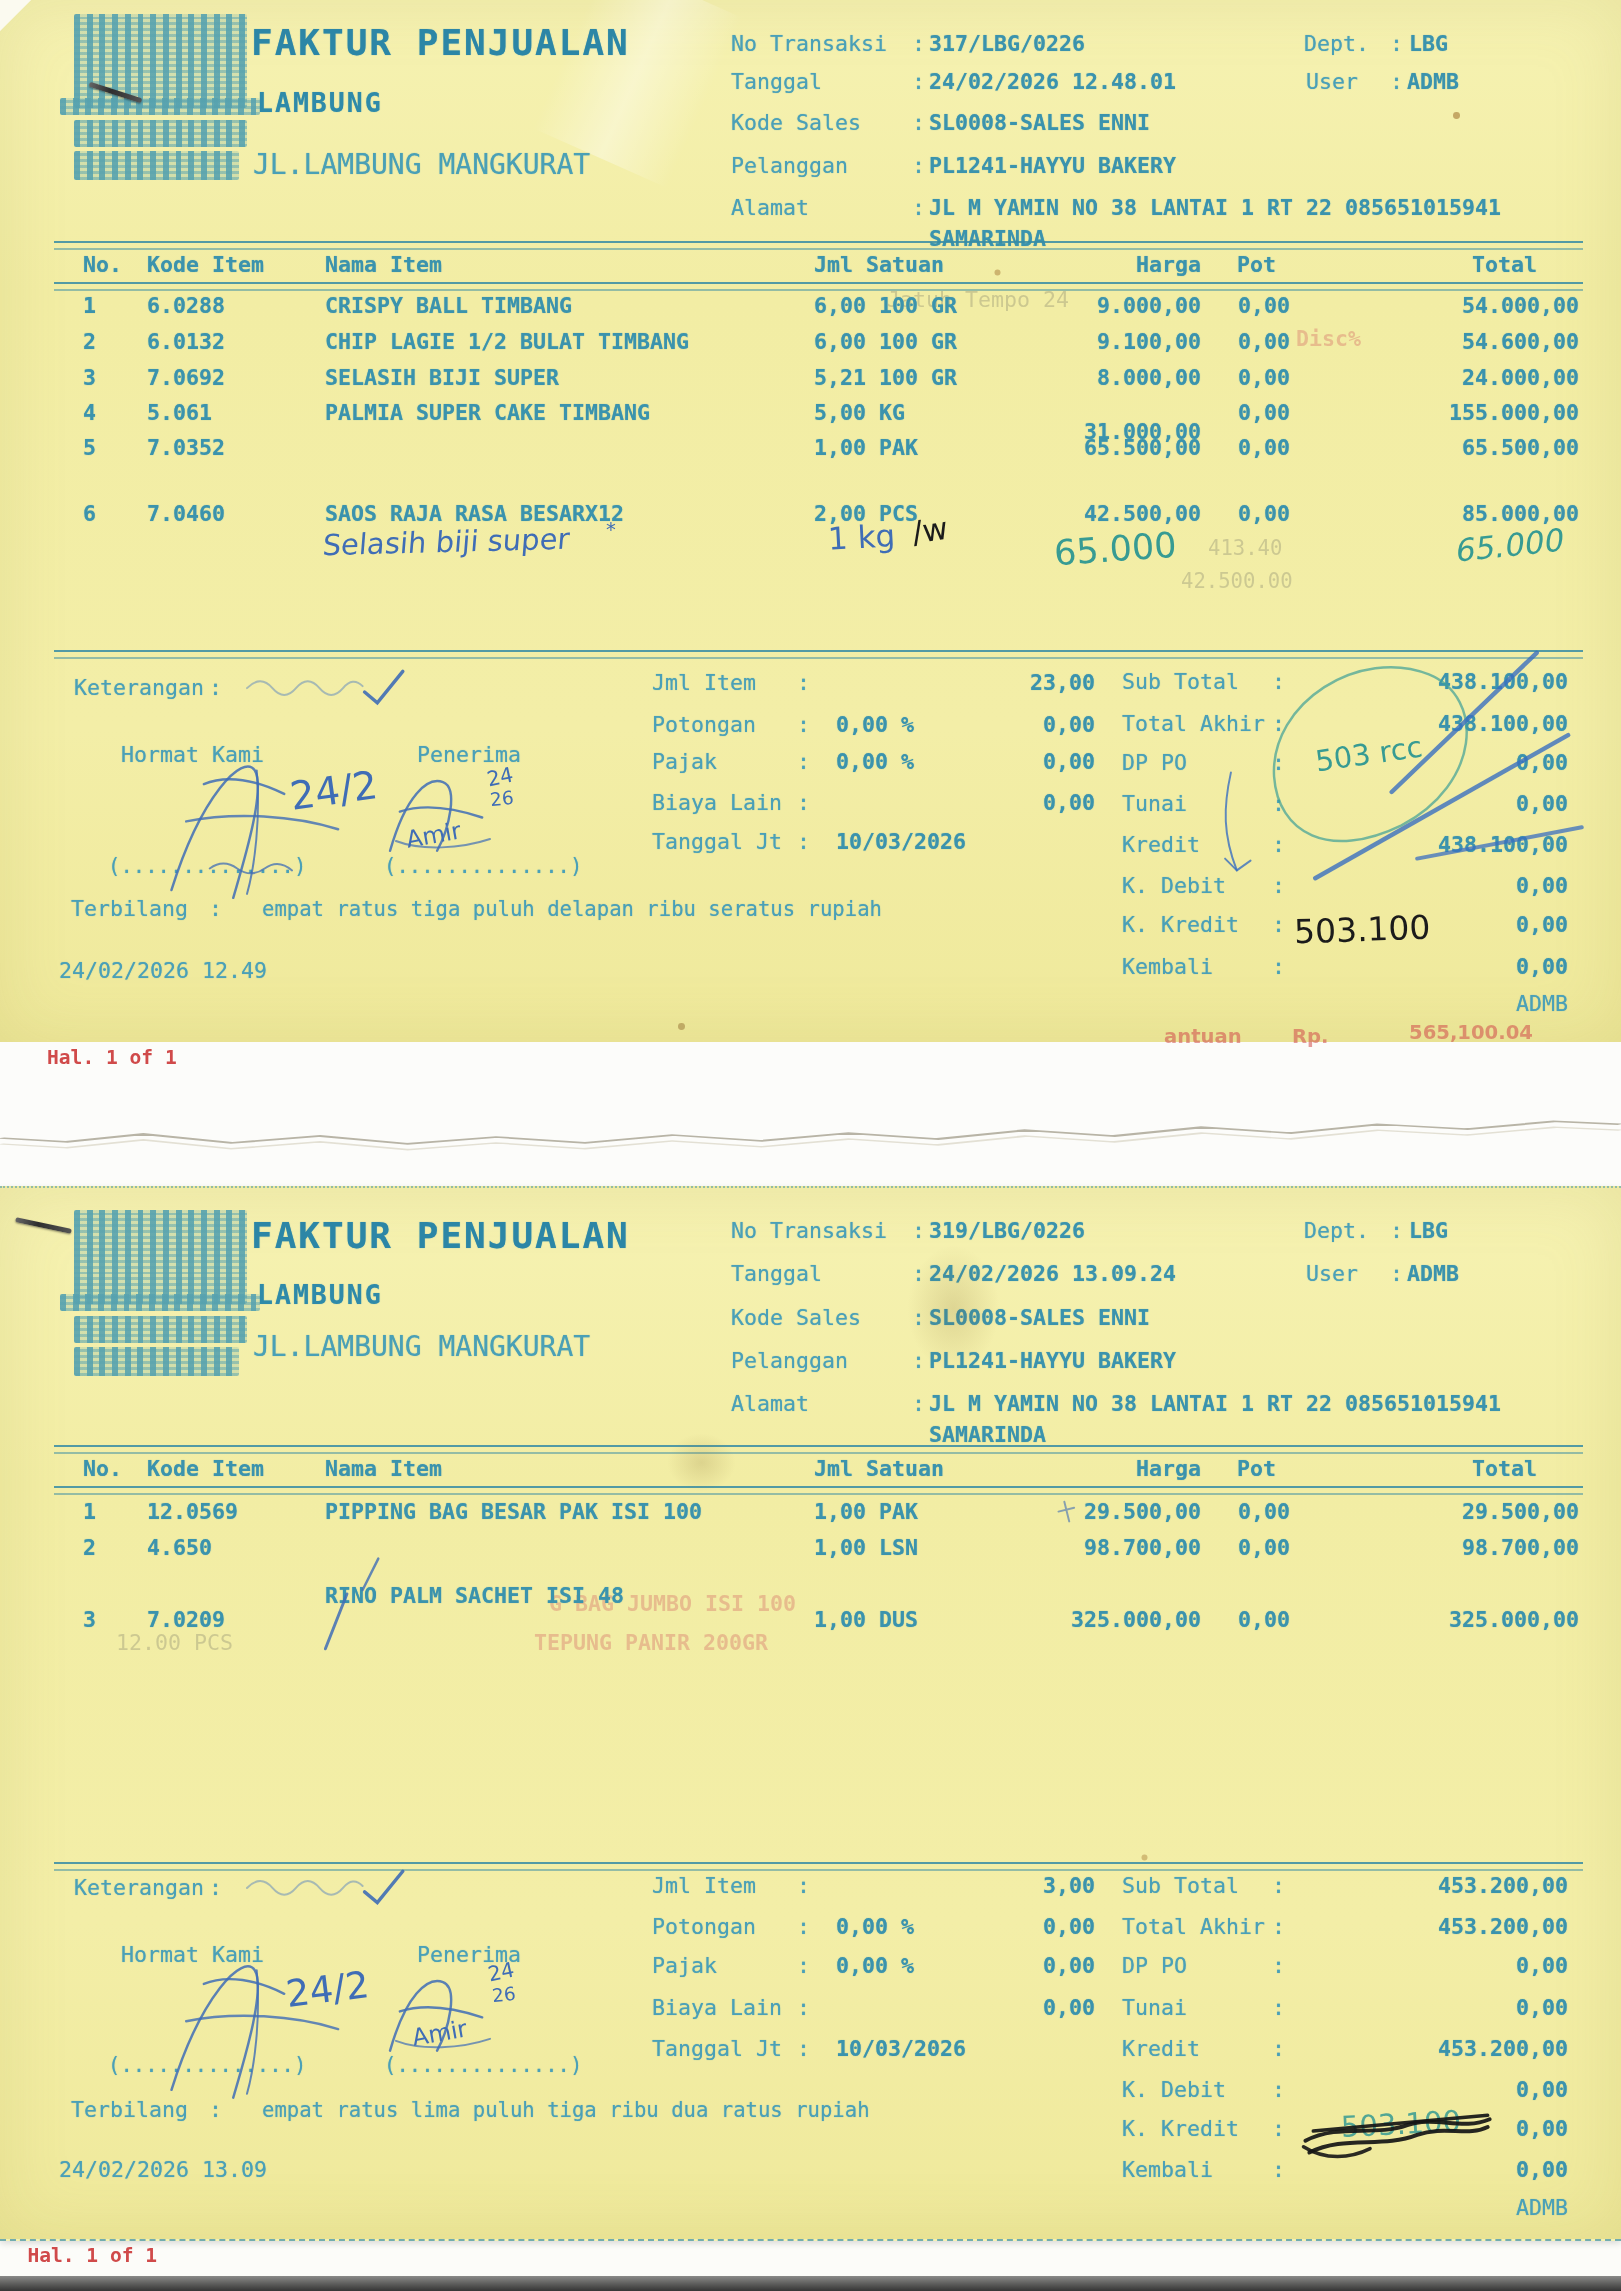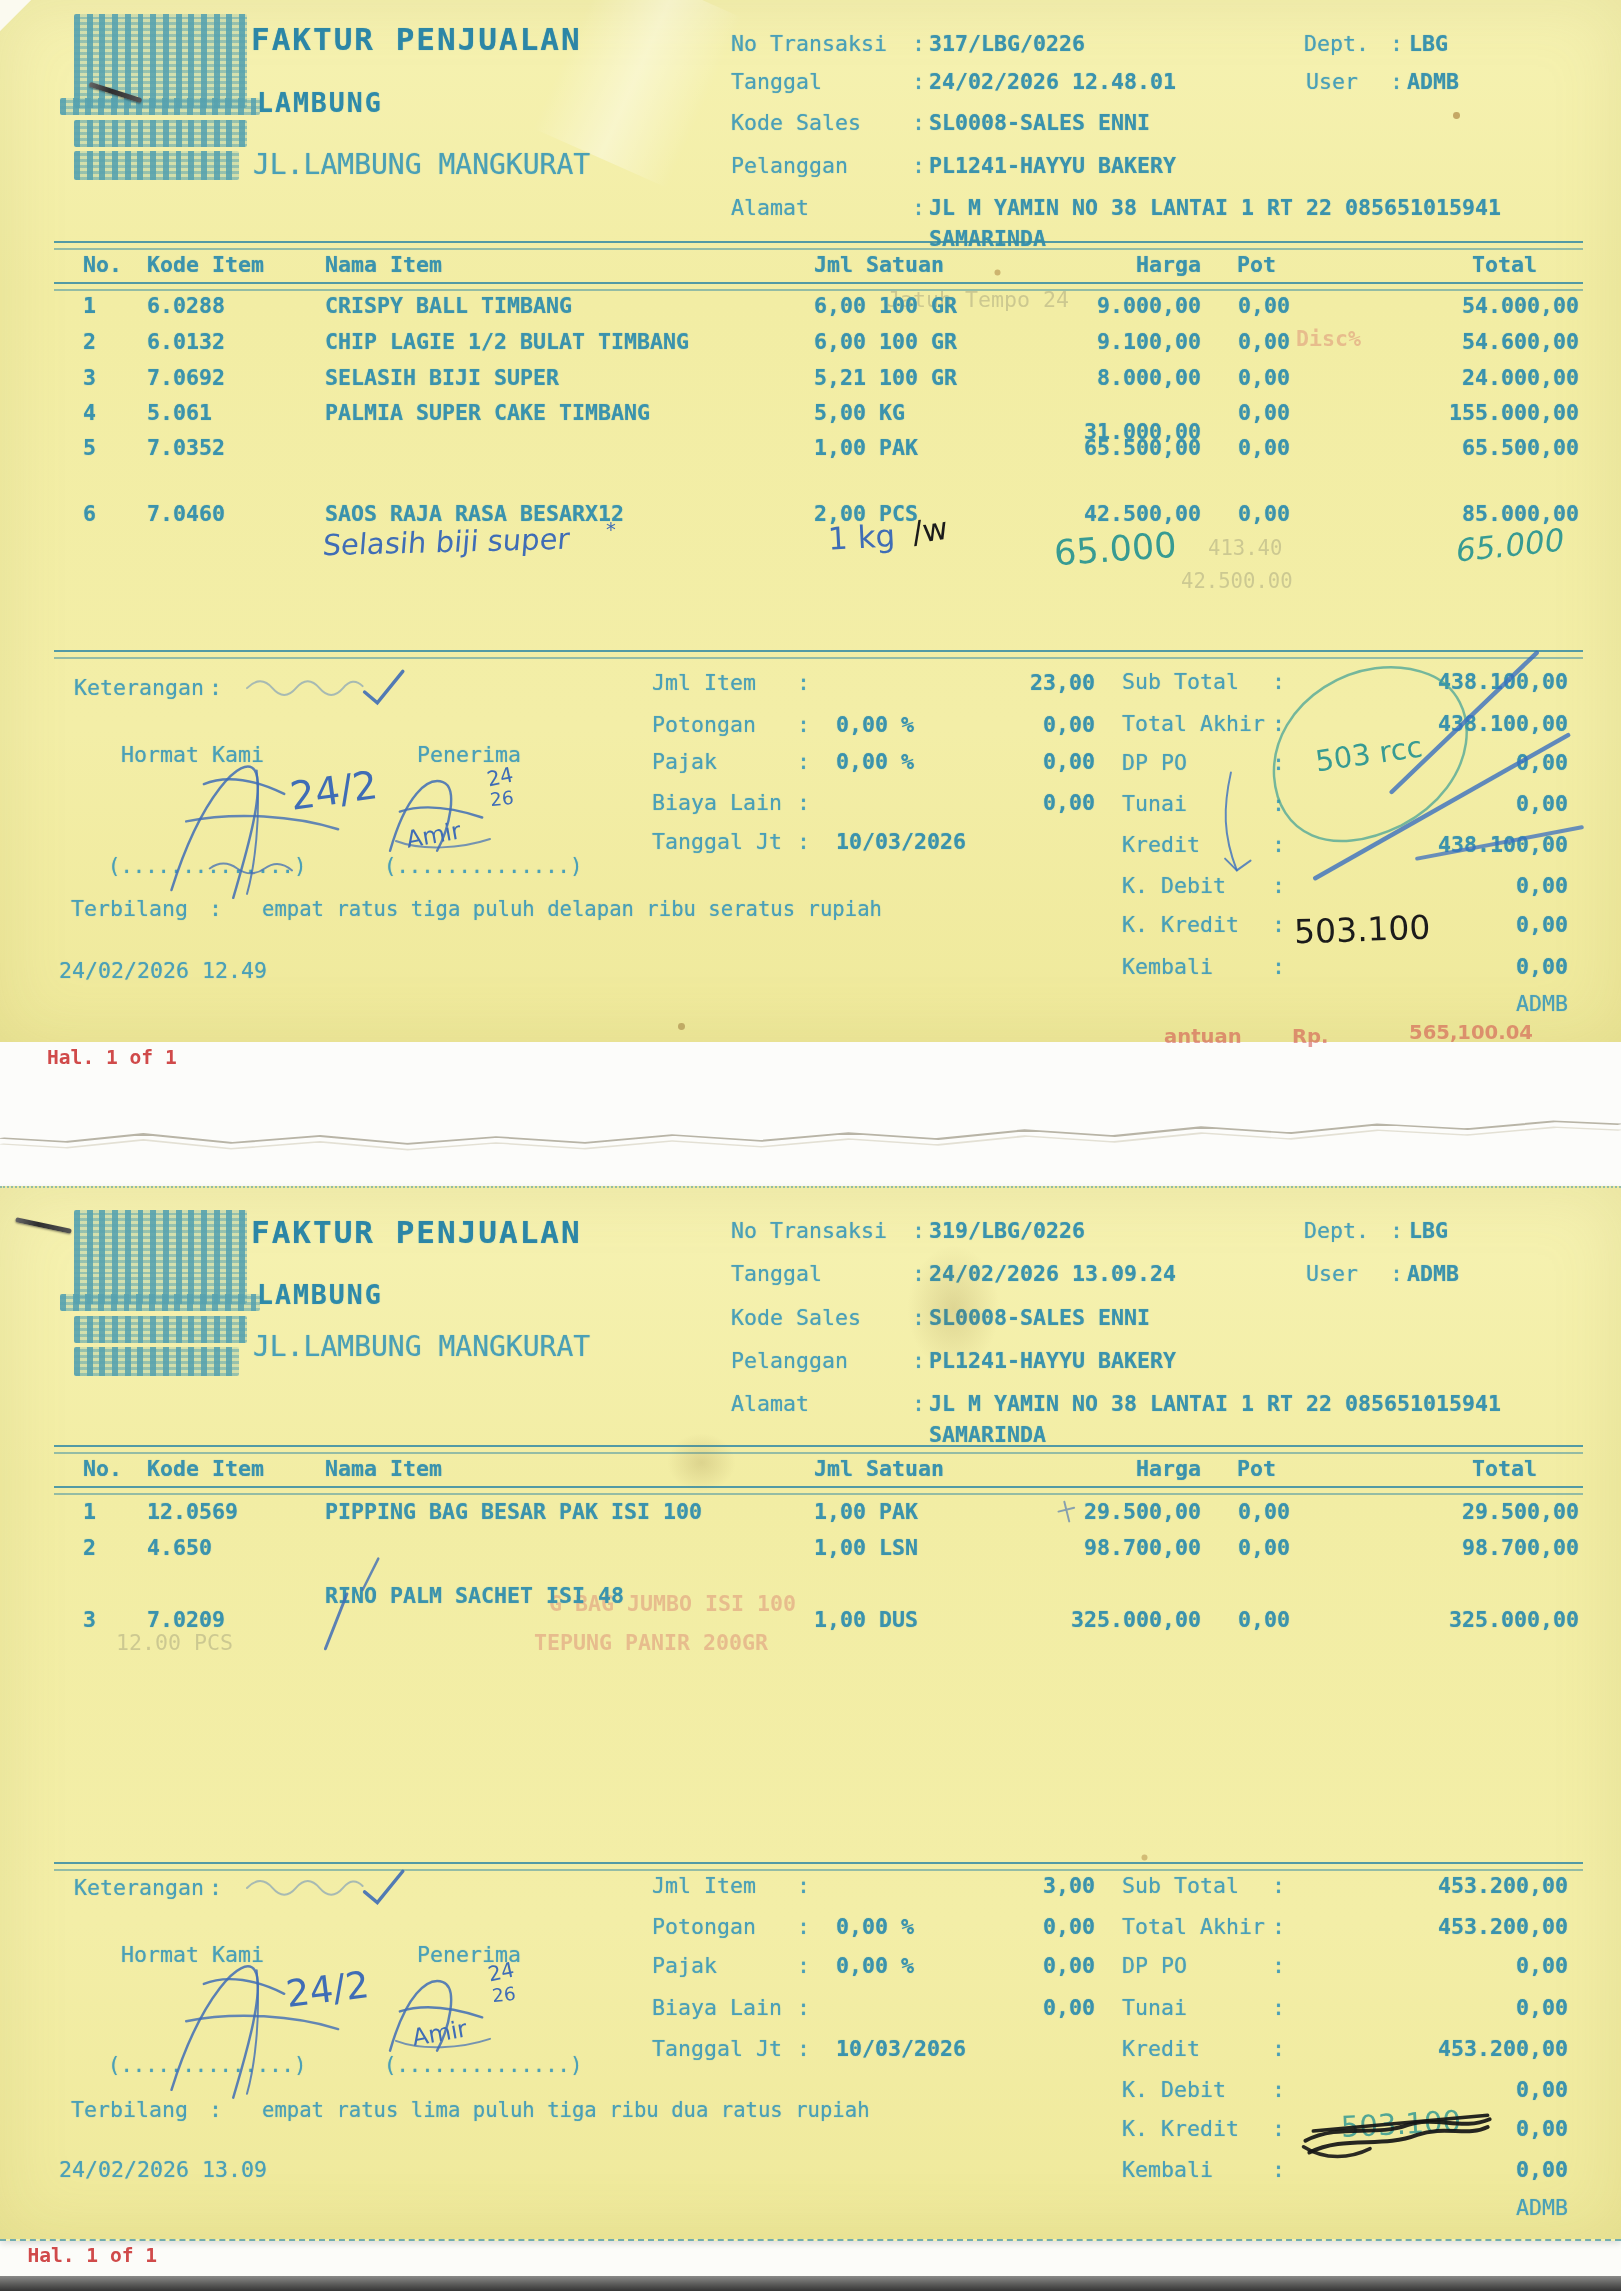--- a/index.html
+++ b/index.html
@@ -7,21 +7,21 @@
         font-family:"DejaVu Sans Mono",monospace;}
   .inv{position:absolute;left:0;width:1621px;
        background:linear-gradient(180deg,#f6f2b2 0%,#f2eda4 28%,#f3eea7 70%,#efe99b 100%);
        box-shadow:inset 0 0 69px rgba(160,150,60,.16),0 2.9px 6.9px rgba(0,0,0,.14);}
   #inv1{top:0;height:1042px;border-bottom:2.9px dashed rgba(70,150,175,.75);}
   #inv2{top:1186px;height:1051px;border-top:2.9px dotted rgba(70,150,175,.55);
         border-bottom:2.9px dashed rgba(70,150,175,.75);}
   .t{position:absolute;white-space:pre;font:21.6px/1.15 "DejaVu Sans Mono",monospace;
      color:#4aa0b8;text-shadow:0 0 1px rgba(62,150,176,.65);}
   .b{font-weight:bold;color:#3b93ad;}
-  .title{font-size:31px;font-weight:bold;letter-spacing:2px;color:#2c86a6;}
+  .title{font-size:36px;font-weight:bold;letter-spacing:2px;color:#2c86a6;}
   .branch{font-size:26.5px;font-weight:bold;letter-spacing:2px;color:#2f8aa9;}
   .street{font-size:28px;color:#4aa0b6;}
   .rt{text-align:right;}
   .wrapname{white-space:normal;line-height:33px;}
   .sm{font-size:20.6px;}
   .dline{position:absolute;height:4.9px;border-top:2px solid rgba(55,140,165,.85);
          border-bottom:2px solid rgba(55,140,165,.5);}
   .hw{font-family:"DejaVu Sans",sans-serif;text-shadow:none;position:absolute;white-space:pre;}
   .pen{color:#3f6db6;}
   .tealpen{color:#379b93;}

